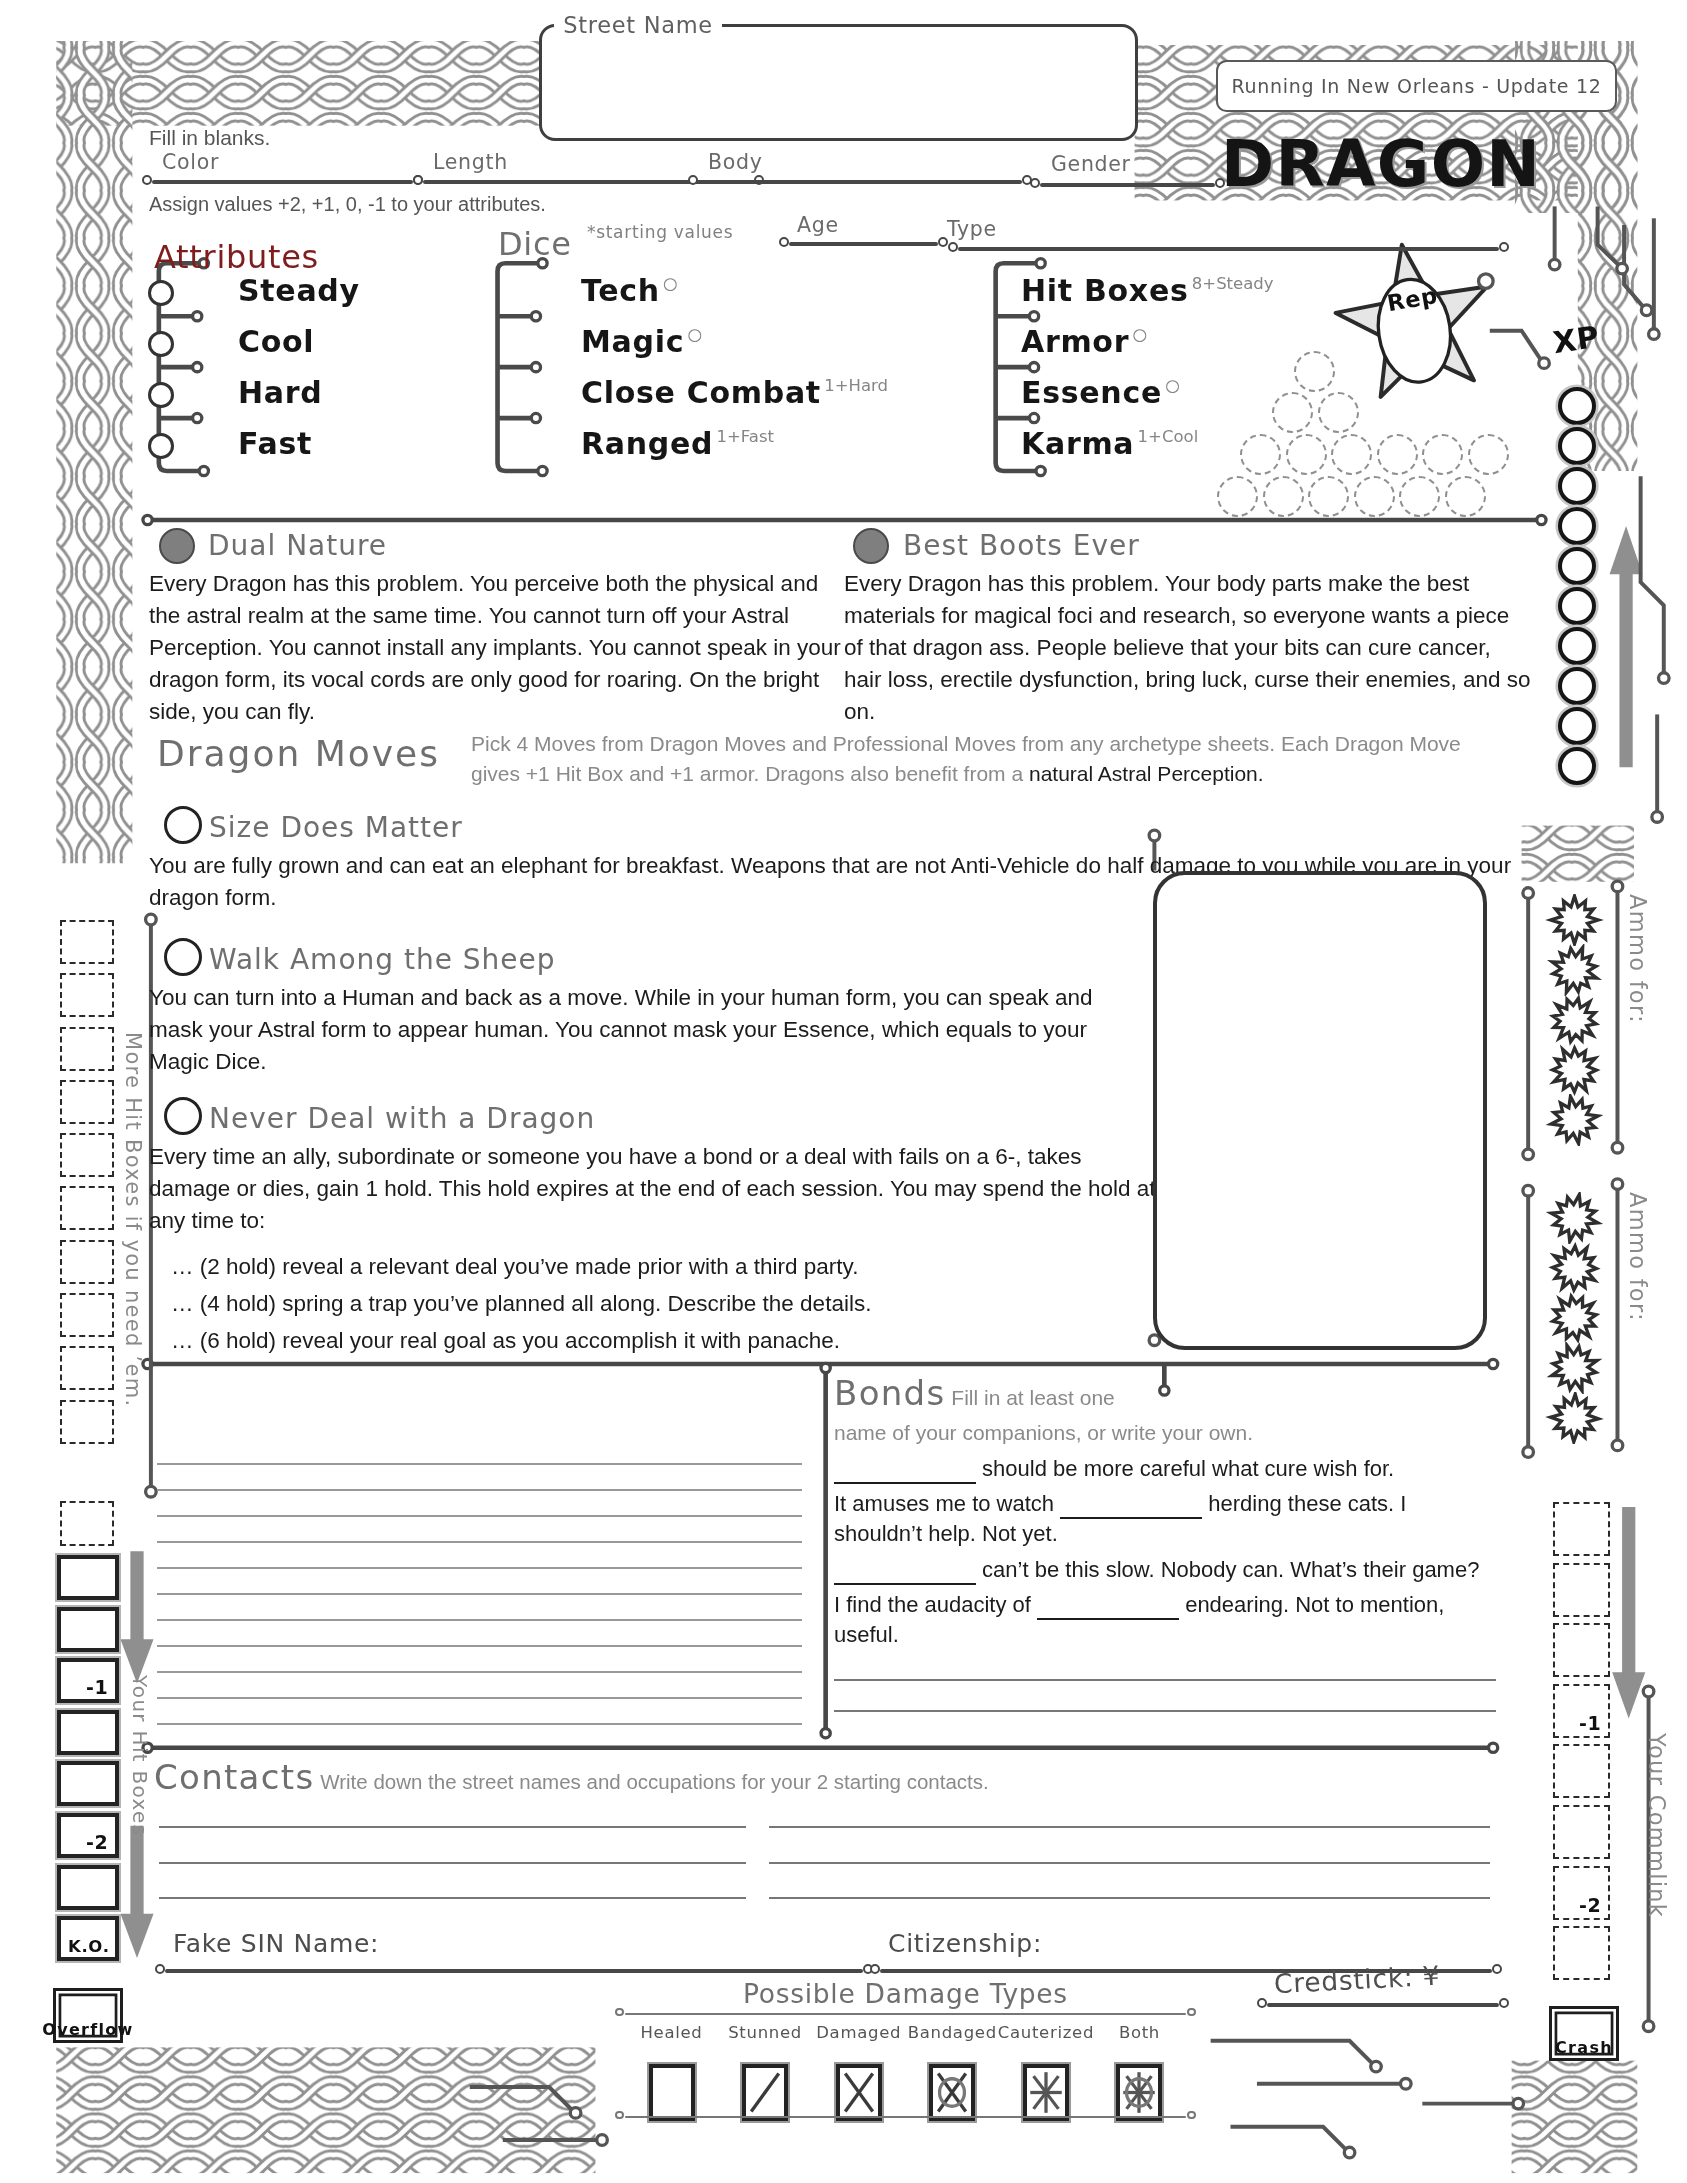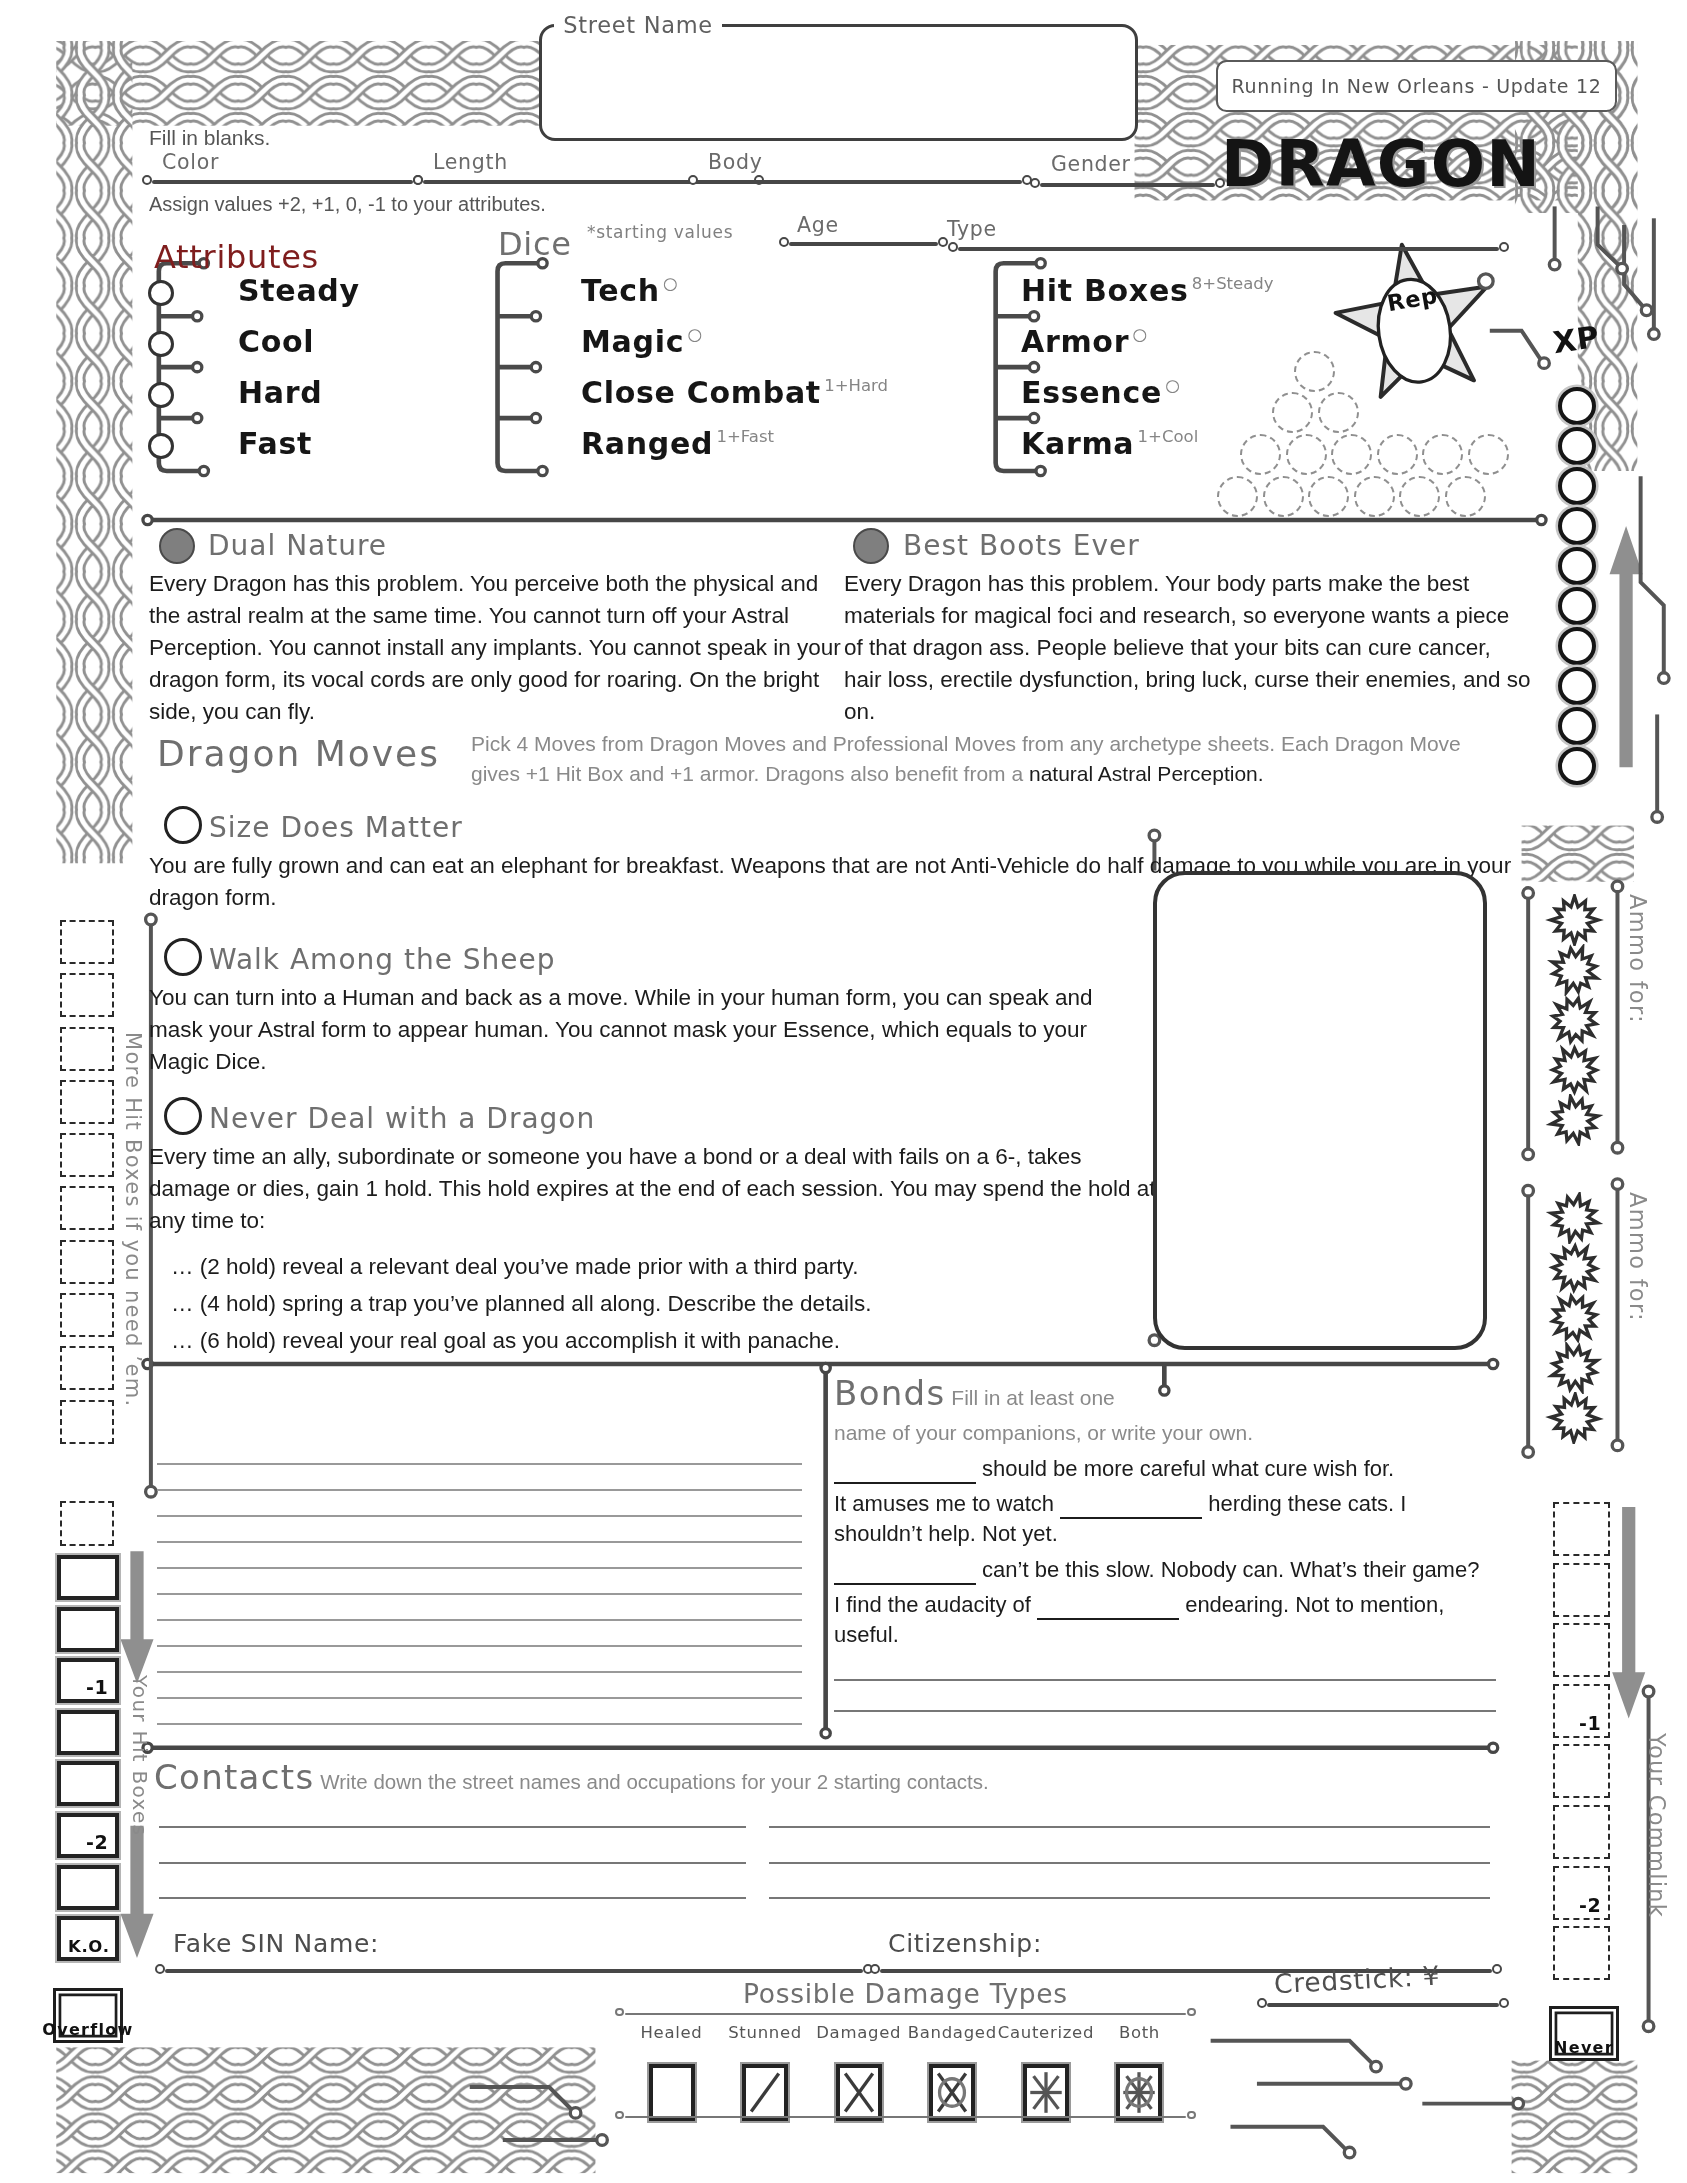--- a/index.html
+++ b/index.html
@@ -492,17 +492,17 @@
       </div>
       <div class="dashbox" style="width: 53px; height: 50px;"></div>
       <div class="dashbox" style="width: 53px; height: 50px;"></div>
       <div class="dashbox" style="width: 53px; height: 50px;">
         <span class="boxlabel">-2</span>
       </div>
       <div class="dashbox" style="width: 53px; height: 50px;"></div>
     </div>
   <div class="vrot" style="left:1670px;top:1733px;font-size:22.5px">Your Commlink</div>
   <div class="dblbox" style="left:1549px;top:2006px;width:64px;height:49px">
-    <span class="boxlabel small">Never</span>
+    <span class="boxlabel small">Crash</span>
   </div>
 
 </div>
 
 
 </body></html>

